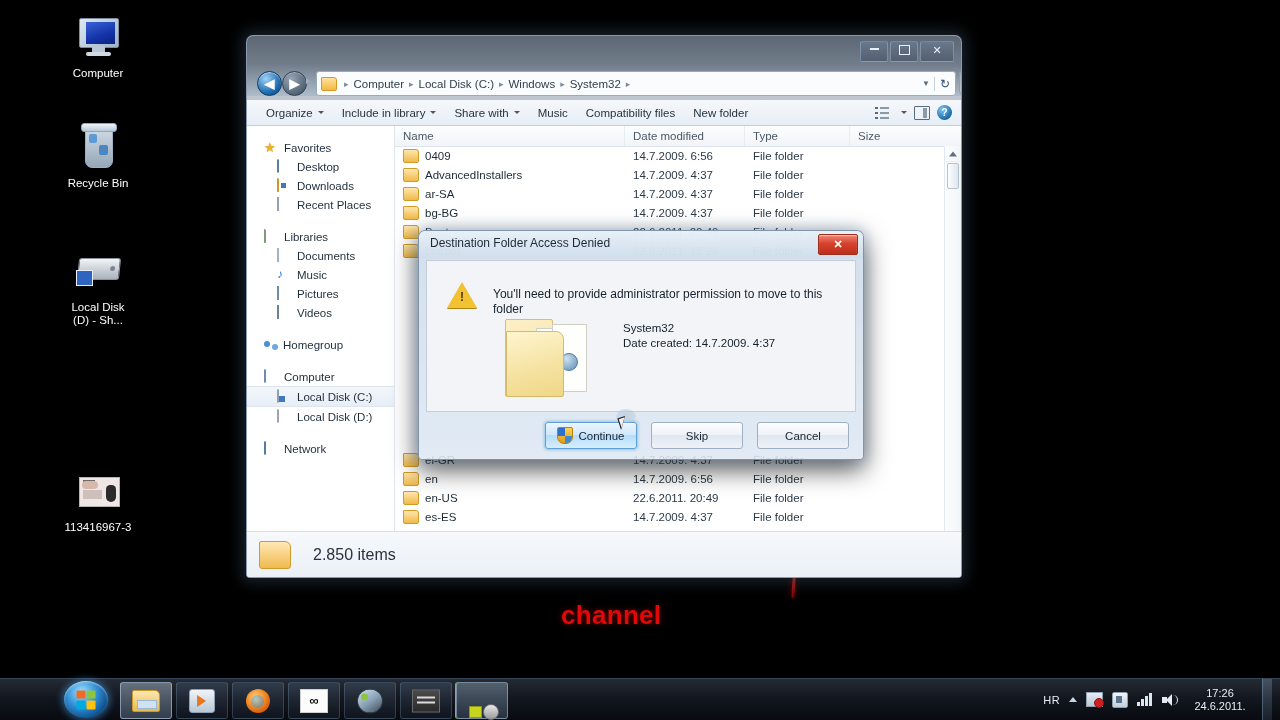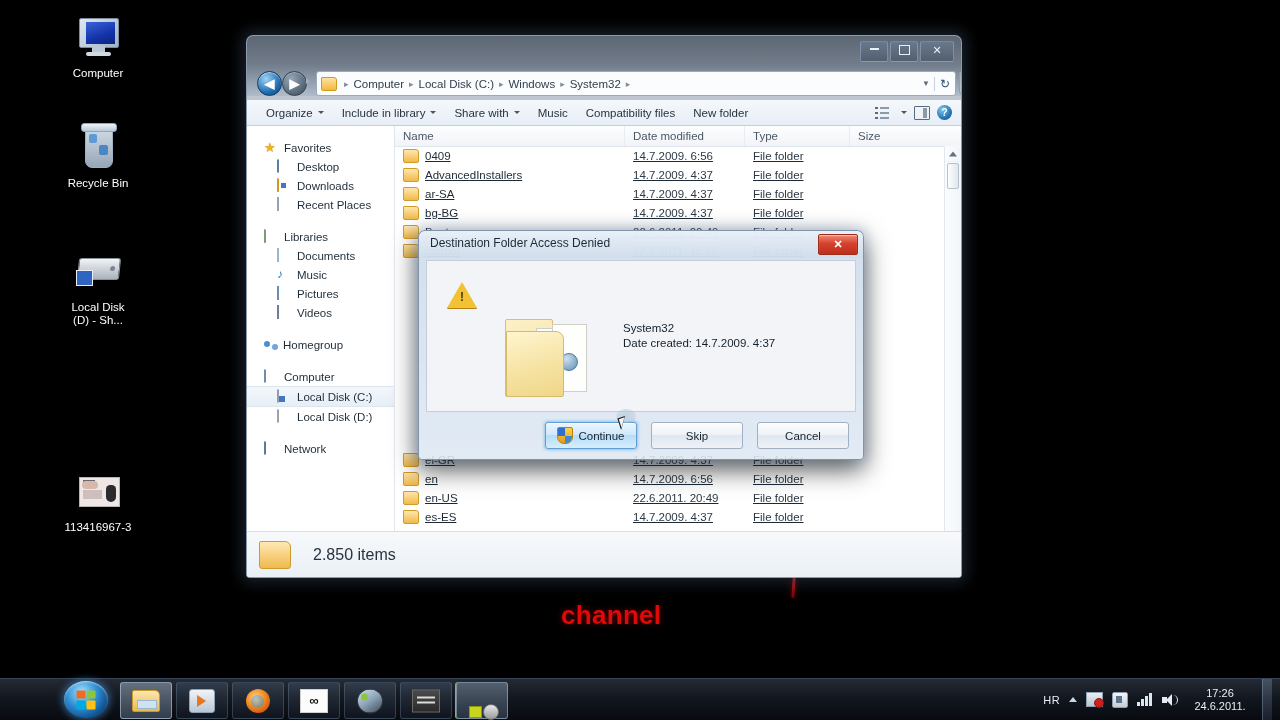--- a/index.html
+++ b/index.html
@@ -146,21 +146,21 @@
   .filepane{flex:1;position:relative;background:#fff;overflow:hidden;}
   .colhead{position:absolute;left:0;top:0;right:0;height:20px;
     background:linear-gradient(180deg,#fdfefe,#f1f4f8);border-bottom:1px solid #dfe5ec;display:flex;
     font-size:11.5px;color:#4a5866;align-items:center;}
   .colhead div{padding-left:8px;box-sizing:border-box;height:20px;line-height:20px;border-right:1px solid #e8edf2;}
   .c-name{width:230px;}
   .c-date{width:120px;}
   .c-type{width:105px;}
   .c-size{width:70px;border-right:none !important;}
   .rows{position:absolute;left:0;top:20px;right:16px;bottom:0;overflow:hidden;}
-  .frow{height:19px;display:flex;align-items:center;font-size:11.5px;color:#1d2a36;text-decoration:underline;}
+  .frow{height:19px;display:flex;align-items:center;font-size:11.5px;color:#1d2a36;}
   .fr-name{width:230px;display:flex;align-items:center;padding-left:8px;box-sizing:border-box;}
   .fr-date{width:120px;padding-left:8px;box-sizing:border-box;color:#2c3a47;}
   .fr-type{width:105px;padding-left:8px;box-sizing:border-box;color:#2c3a47;}
   .fr-size{width:70px;padding-left:8px;box-sizing:border-box;}
   .ffold{width:14px;height:12px;margin-right:6px;flex:none;border-radius:1px 3px 2px 2px;
     background:linear-gradient(180deg,#ffe6ae,#f0ba4a);border:1px solid #d09c28;}
   .vscroll{position:absolute;right:0;top:20px;bottom:0;width:16px;
     background:linear-gradient(90deg,#fbfcfd,#f2f5f8);border-left:1px solid #e3e8ee;}
   .vs-up,.vs-dn{height:15px;position:relative;}
   .vs-up{border-bottom:1px solid #eef1f5;}
@@ -635,20 +635,21 @@
       <div class="dlg-title-txt">Destination Folder Access Denied</div>
       <div class="dlg-close">✕</div>
     </div>
 
     <div class="dlg-body">
       <div class="dlg-warn">
         <div class="warn-tri"></div>
         <div class="warn-bang">!</div>
       </div>
 
+      <div class="dlg-msg">You'll need to provide administrator permission to move to this folder</div>
 
       <div class="dlg-folder">
         <div class="fold-back"></div>
         <div class="fold-pg1"></div>
         <div class="fold-pg2"></div>
         <div class="gear g1"></div>
         <div class="gear g2"></div>
         <div class="fold-front"></div>
       </div>
 

